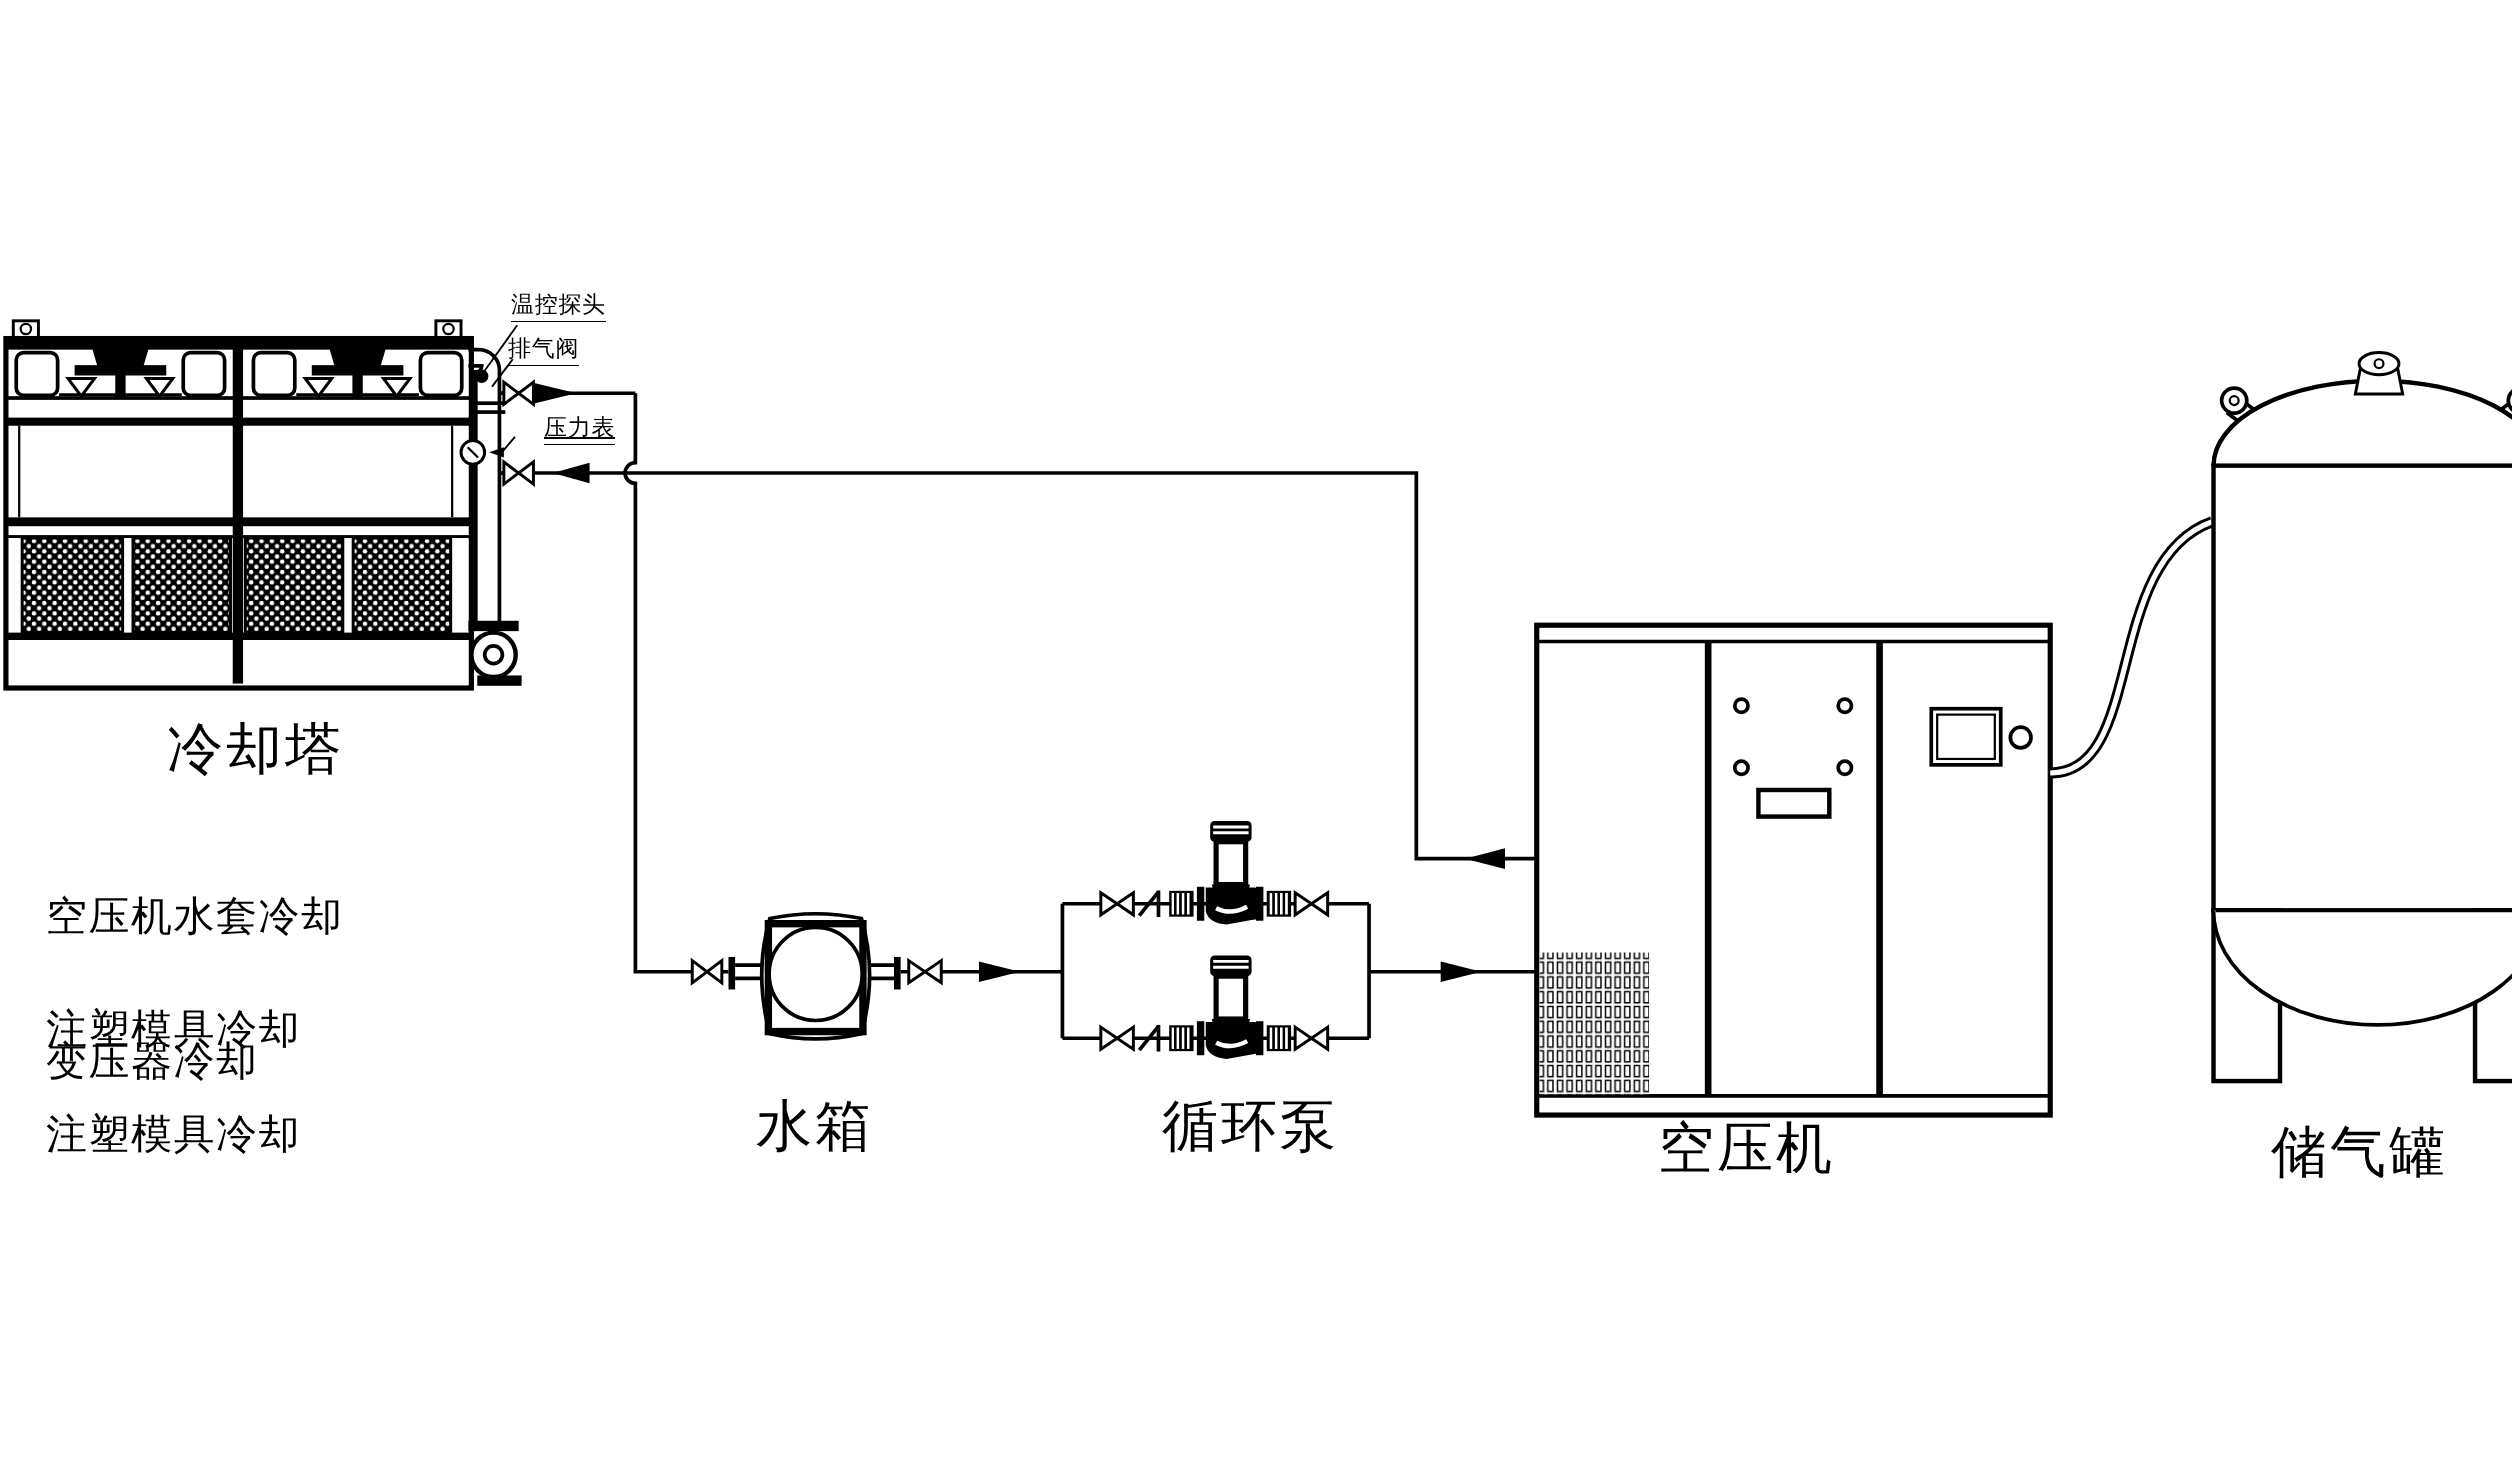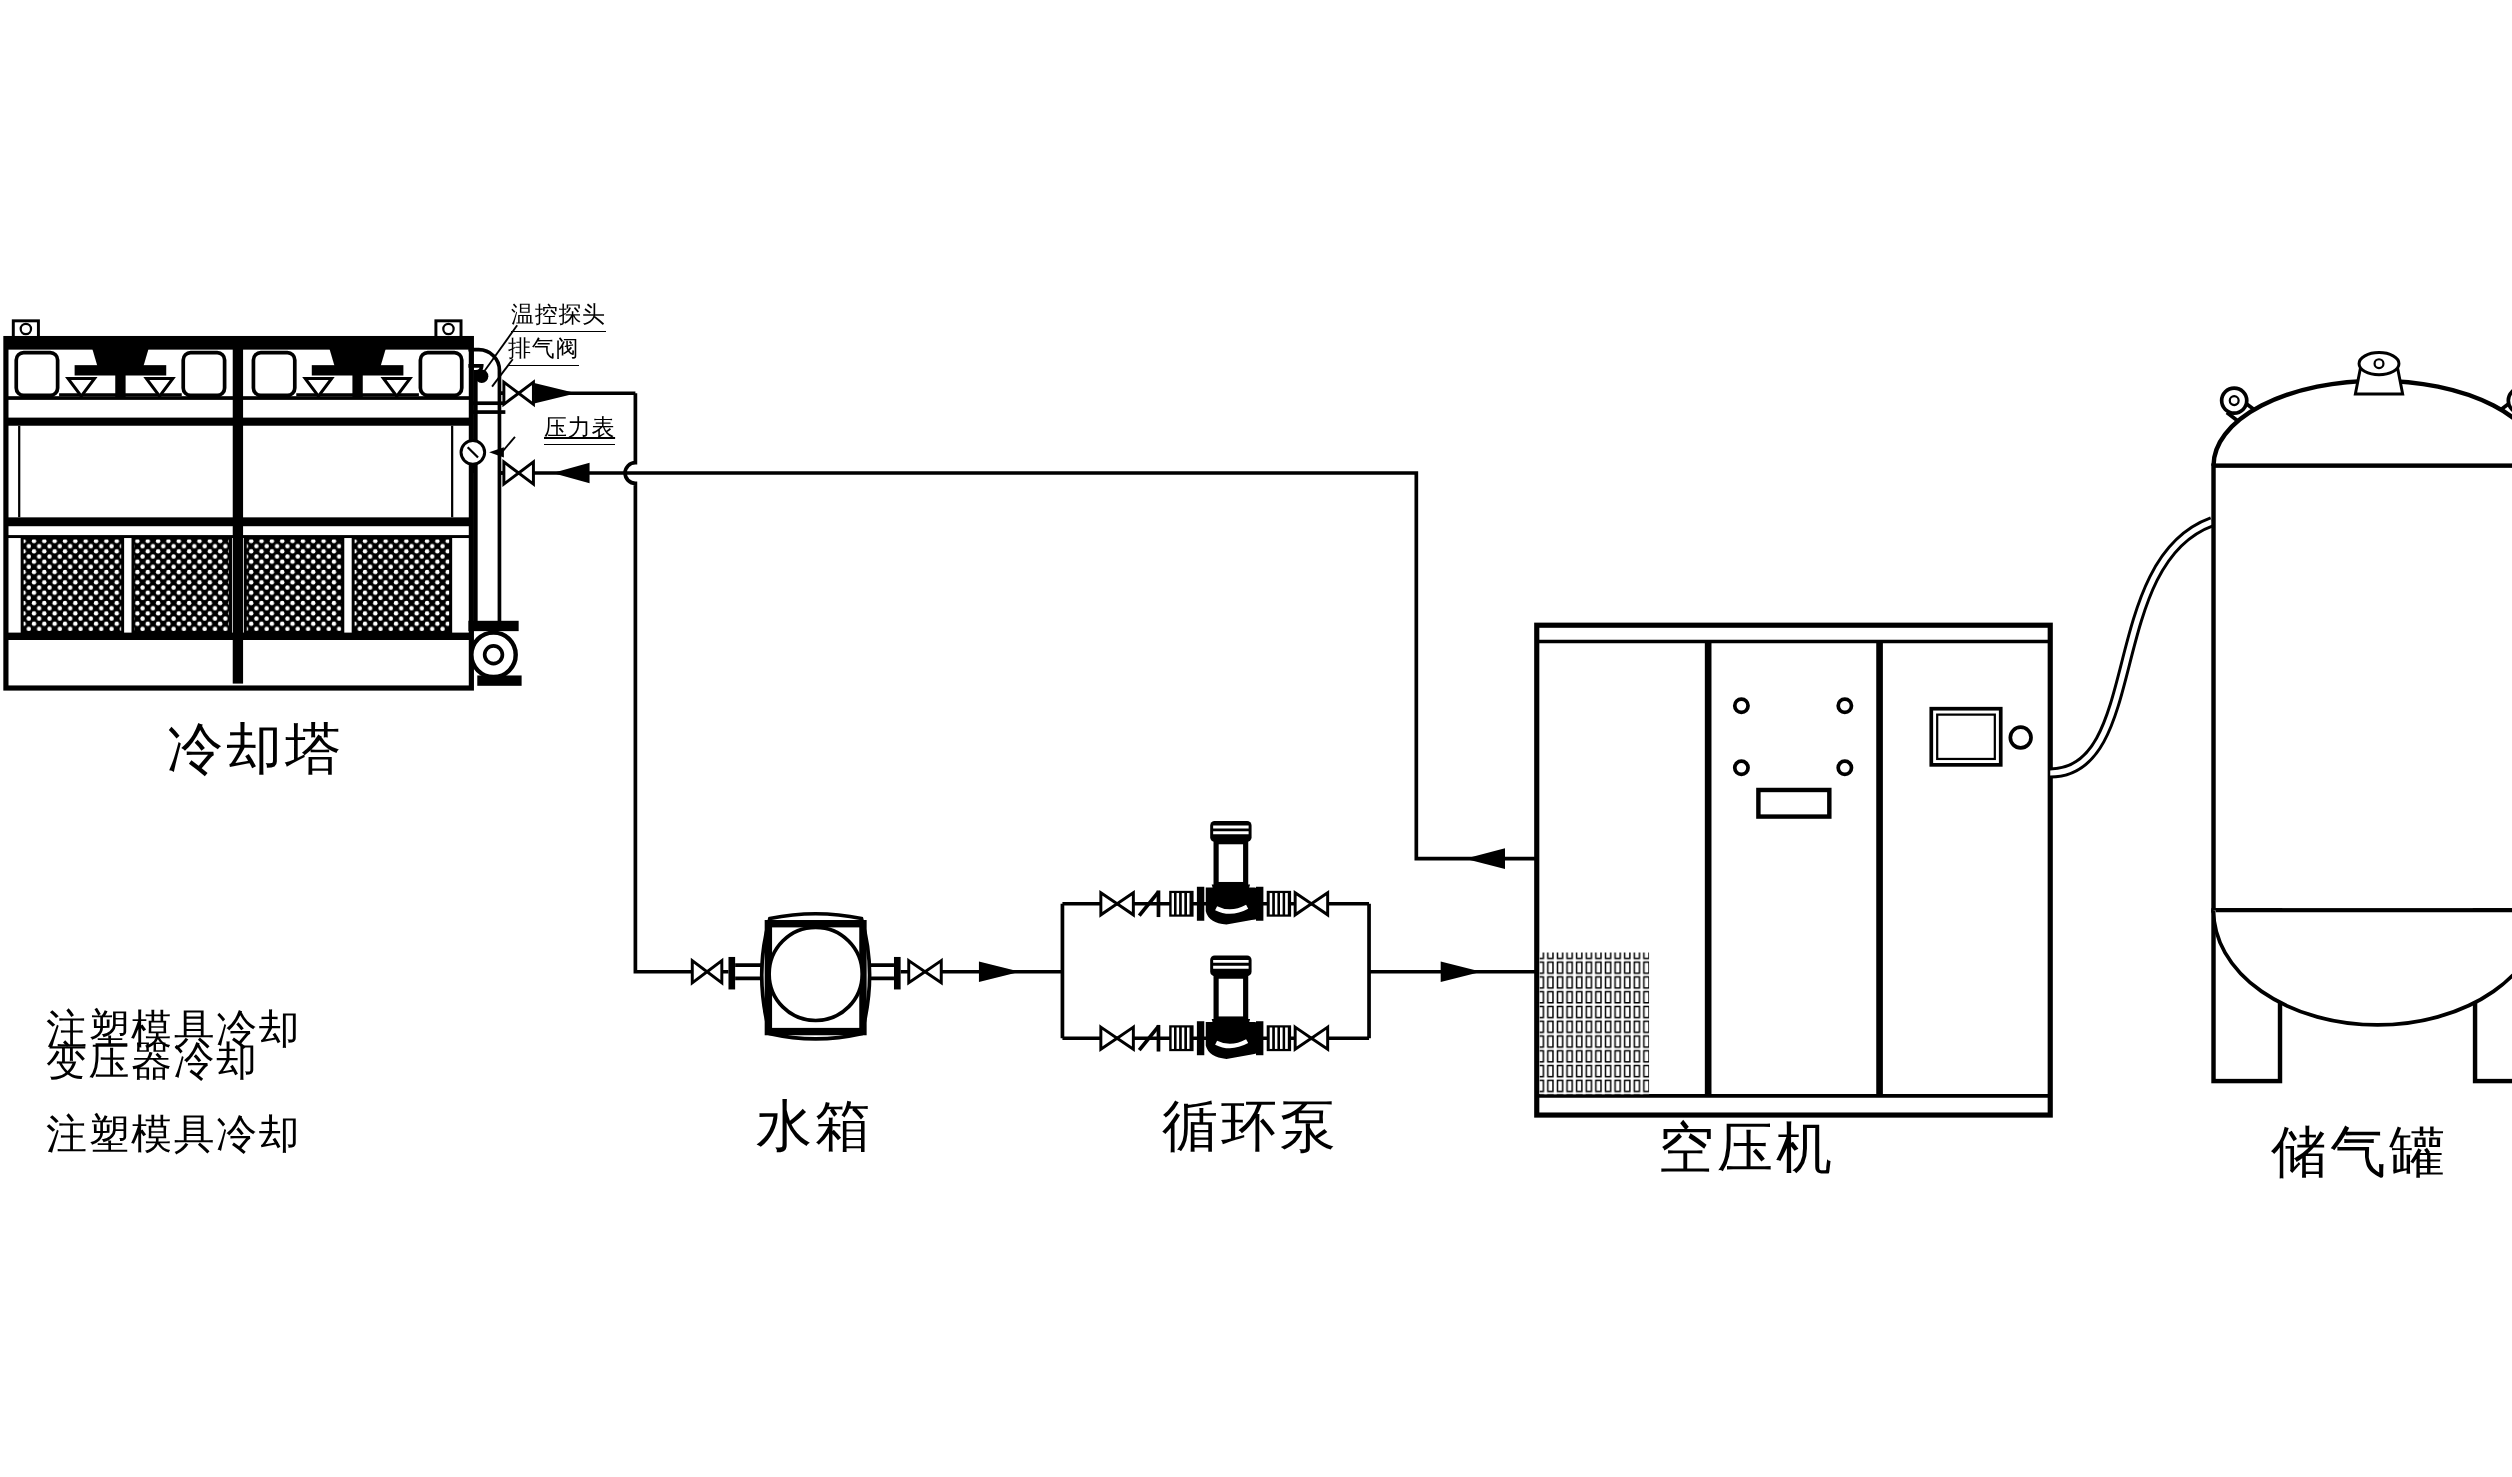--- a/index.html
+++ b/index.html
@@ -213,34 +213,35 @@
 
     <rect x="2996" y="630" width="444" height="602" fill="#fff" stroke="#000" stroke-width="6"></rect>
     <rect x="2996" y="1232" width="90" height="231" fill="#fff" stroke="#000" stroke-width="6"></rect>
     <rect x="3350" y="1232" width="90" height="231" fill="#fff" stroke="#000" stroke-width="6"></rect>
     <path d="M 2996 1232 A 222 155 0 0 0 3440 1232" fill="#fff" stroke="#000" stroke-width="5"></path>
     <path d="M 2999 1232 H 3437" stroke="#000" stroke-width="5"></path>
     <rect x="3440" y="1169" width="19" height="33" fill="#fff" stroke="#000" stroke-width="4"></rect>
   </g>
 </svg>
 
-<div class="lbl callout" style="left:511px;top:299px;">温控探头</div>
+<div class="lbl callout" style="left:511px;top:289px;">温控探头</div>
 
 <div class="lbl callout" style="left:508px;top:333px;">排气阀</div>
 
 <div class="lbl callout" style="left:544px;top:412px;text-decoration:underline;">压力表</div>
 
 <div class="lbl eq-label" style="left:167px;top:712px;">冷却塔</div>
 
 <div class="lbl eq-label" style="left:756px;top:1089px;">水箱</div>
 
 <div class="lbl eq-label" style="left:1129px;top:1089px;margin-left:33px;">循环泵</div>
 
 <div class="lbl eq-label" style="left:1658px;top:1111px;text-align:center;">空压机</div>
 
 <div class="lbl eq-label" style="left:2271px;top:1115px;">储气罐</div>
 
+<div class="lbl app-line" style="left:46px;top:889px;">空压机水套冷却</div>
 <div class="lbl app-line" style="left:46px;top:1002px;">注塑模具冷却</div>
 <div class="lbl app-line" style="left:46px;top:1034px;">变压器冷却</div>
 <div class="lbl app-line" style="left:46px;top:1107px;">注塑模具冷却</div>
 
 </div>
 
 
 </body></html>

